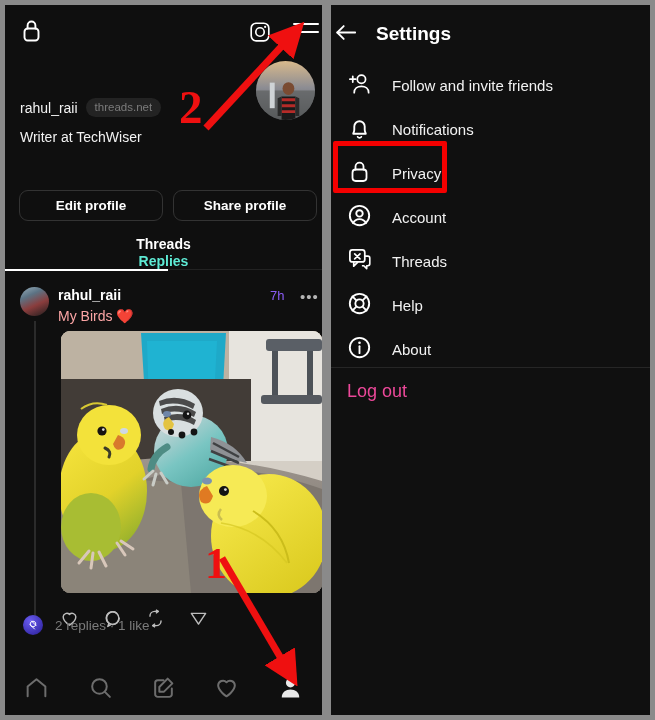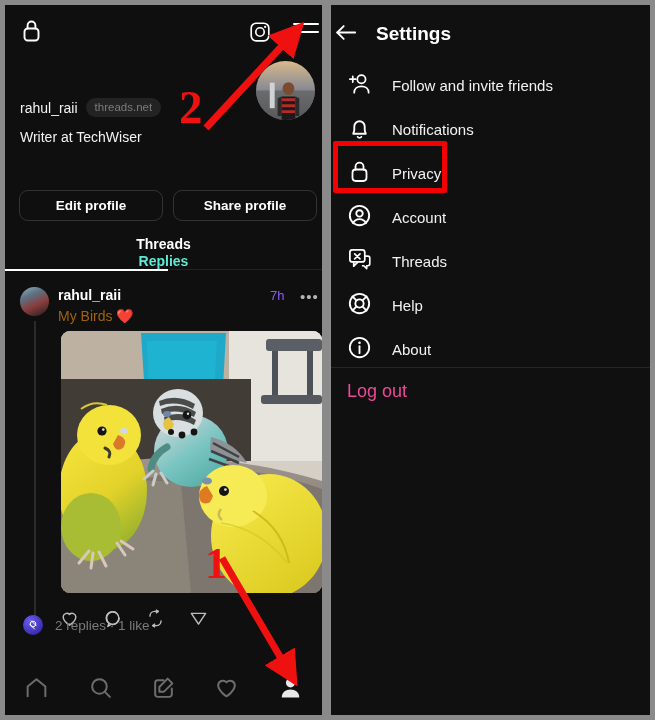--- a/index.html
+++ b/index.html
@@ -125,21 +125,21 @@
   .post-time {
     position: absolute; left: 265px; top: 283px;
     font-size: 13px; color: #8b5cf6;
   }
   .post-dots {
     position: absolute; left: 295px; top: 283px;
     font-size: 15px; color: #b5b5b5; letter-spacing: 1px;
   }
   .post-text {
     position: absolute; left: 53px; top: 303px;
-    font-size: 14px; color: #a16207;
+    font-size: 14px; color: #fca5a5;
   }
 
   
   .photo {
     position: absolute; left: 56px; top: 326px;
     width: 261px; height: 262px;
     border-radius: 9px; overflow: hidden;
     background: #b9b0a6;
   }
   .photo svg { display: block; width: 100%; height: 100%; }

